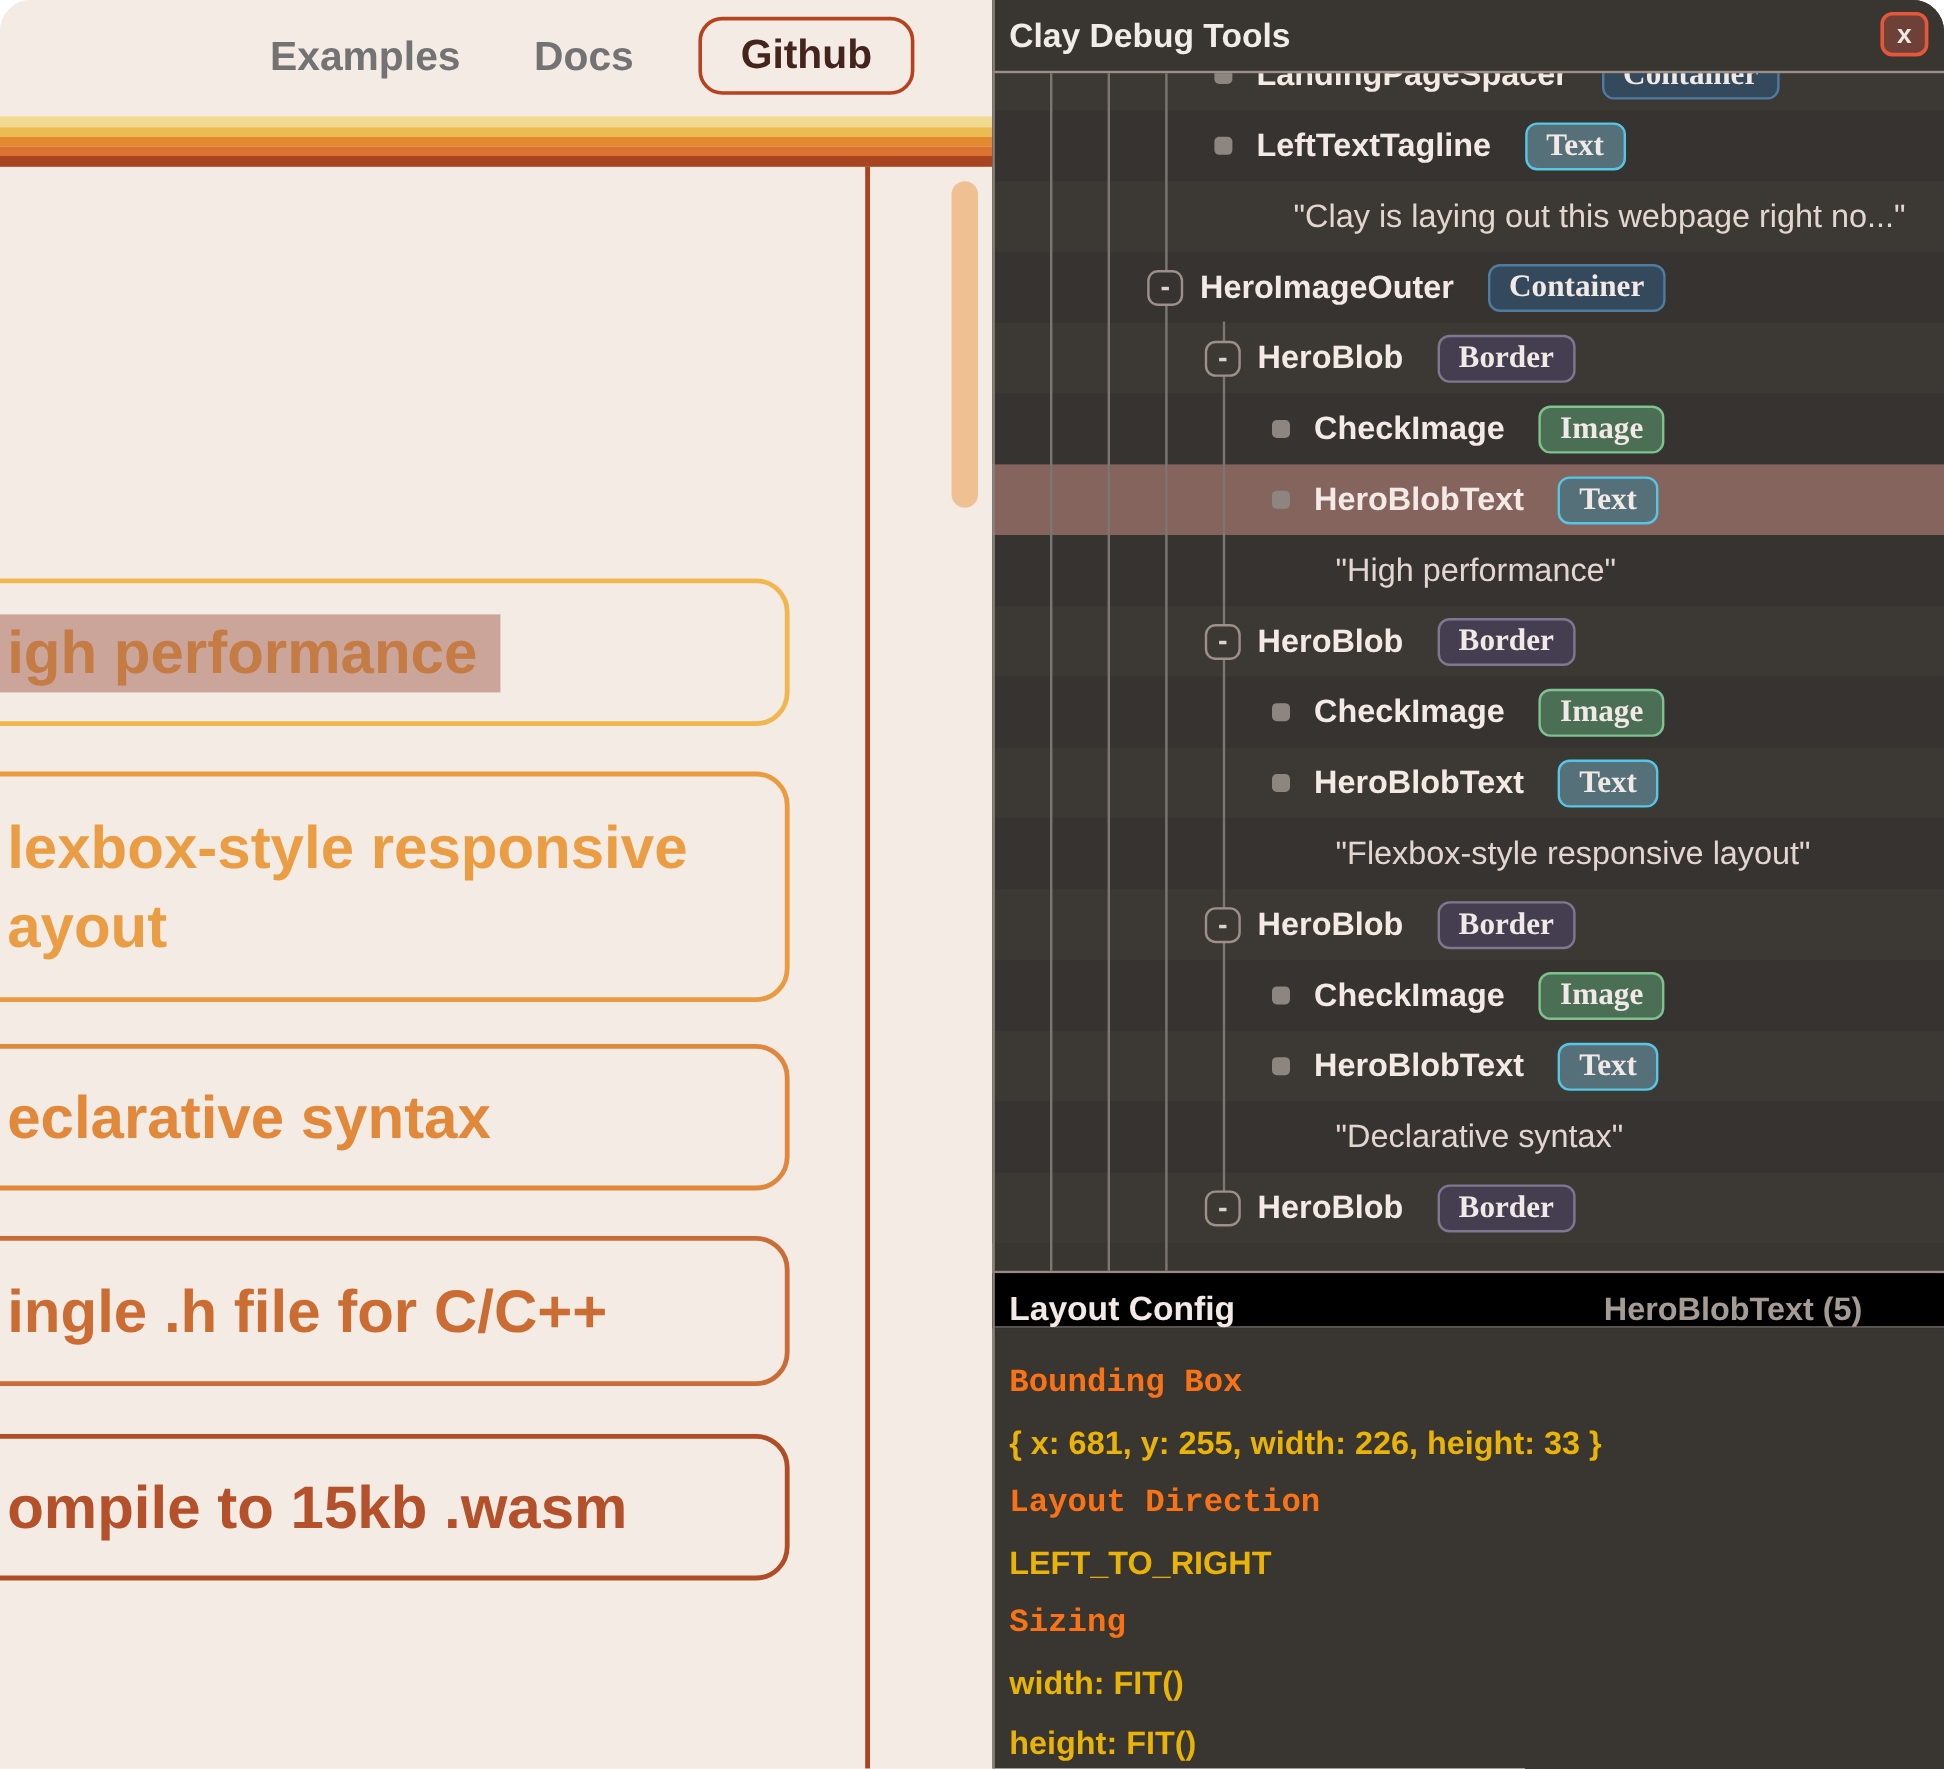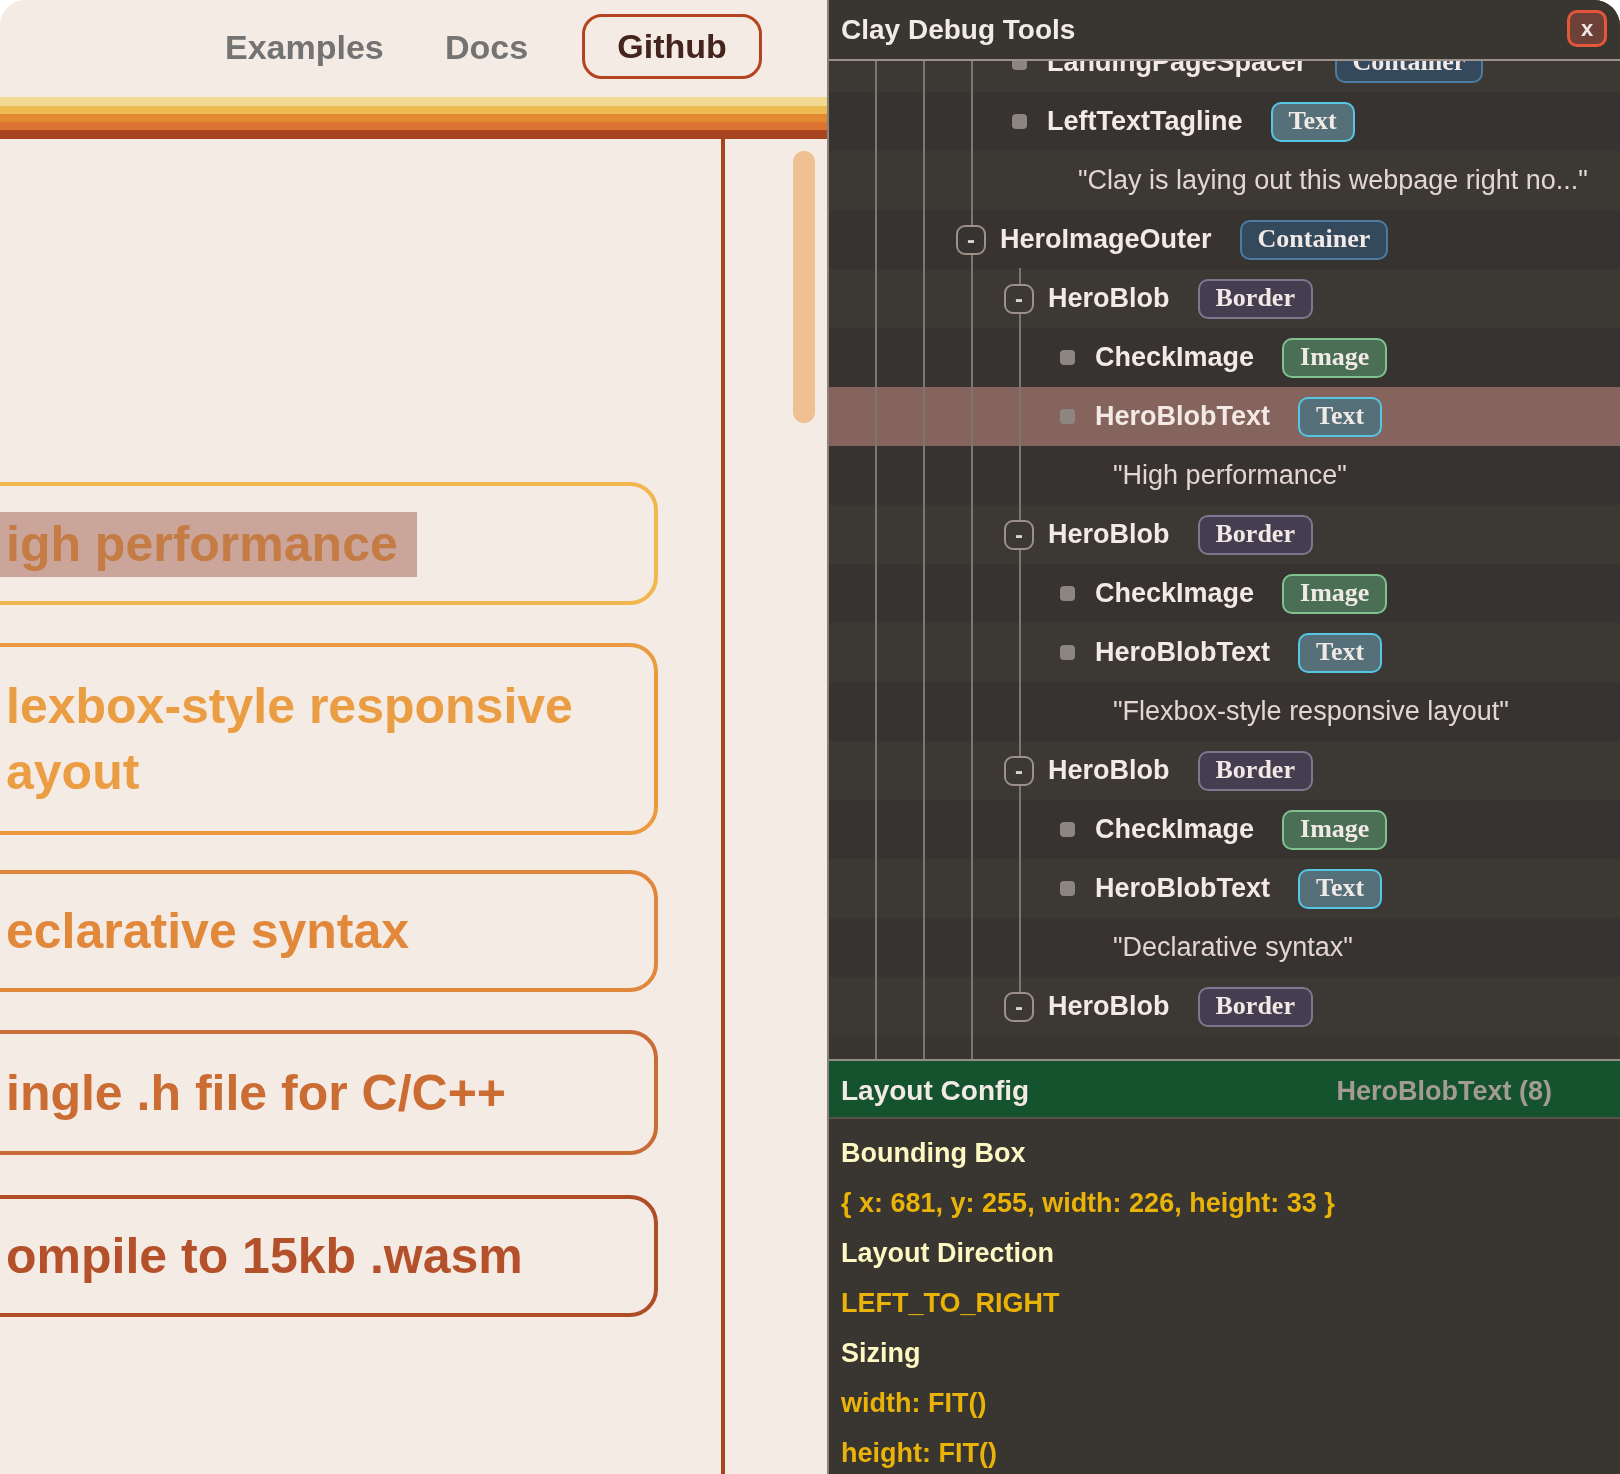--- a/index.html
+++ b/index.html
@@ -45,27 +45,27 @@
     background-color:inherit; color:#ddd3cd; font-size:24px; font-weight:700; line-height:25px;
     text-align:center; flex:none; cursor:pointer; }
   .row-label{ margin-left:20px; font-size:27px; font-weight:700; color:#f3eae6; white-space:nowrap; }
   .twisty + .row-label{ margin-left:14px; }
   .type-badge{ margin-left:28px; font-size:26px; font-weight:700; color:#f0e9e6;
     border-width:2px; border-style:solid; border-radius:10px; padding:2px 16px 4px; white-space:nowrap;font-family:Liberation Serif, serif; }
   .quote-text{ font-size:27px; font-weight:500; color:#e3d6d1; white-space:nowrap; }
   .guide{ position:absolute; width:2px; background:#7d756f; z-index:2; }
 
   .config-sep1{ position:absolute; left:0; top:1059px; width:100%; height:2px; background:#958c86; }
-  .config-head{ position:absolute; left:0; top:1061px; width:100%; height:58px; background:#14532d;
+  .config-head{ position:absolute; left:0; top:1061px; width:100%; height:46px; background:#000000;
     border-bottom:2px solid #57524c; }
   .config-title{ position:absolute; left:14px; top:14px; font-size:28px; font-weight:700; color:#f3eae6; }
   .config-ref{ position:absolute; right:68px; top:15px; font-size:27px; font-weight:600; color:#a59b95; }
   .config-lines{ position:absolute; left:14px; top:1128px; width:760px; }
   .config-line{ height:50px; line-height:50px; font-size:27px; font-weight:600; color:#eab308; white-space:nowrap; }
-  .config-line.muted{ color:#fef9c3; }
+  .config-line.muted{ color:#f97316;font-family:Liberation Mono, monospace; }
 </style>
 </head>
 <body>
 
 <div class="screen">
 
   <div class="page">
     <span class="nav-link nav-examples">Examples</span>
     <span class="nav-link nav-docs">Docs</span>
     <div class="github-btn">Github</div>
@@ -199,21 +199,21 @@
       <div class="guide" style="left: 192px; top: 268px; height: 744px;"></div>
       <div class="panel-header">
       <span class="panel-title">Clay Debug Tools</span>
     </div>
     <div class="close-btn">x</div>
     <div class="panel-edge"></div>
 
     <div class="config-sep1"></div>
     <div class="config-head">
       <span class="config-title">Layout Config</span>
-      <span class="config-ref">HeroBlobText (8)</span>
+      <span class="config-ref">HeroBlobText (5)</span>
     </div>
     <div class="config-lines" id="config-lines">
         <div class="config-line muted">Bounding Box</div>
         <div class="config-line">{ x: 681, y: 255, width: 226, height: 33 }</div>
         <div class="config-line muted">Layout Direction</div>
         <div class="config-line">LEFT_TO_RIGHT</div>
         <div class="config-line muted">Sizing</div>
         <div class="config-line">width: FIT()</div>
         <div class="config-line">height: FIT()</div>
       </div>

